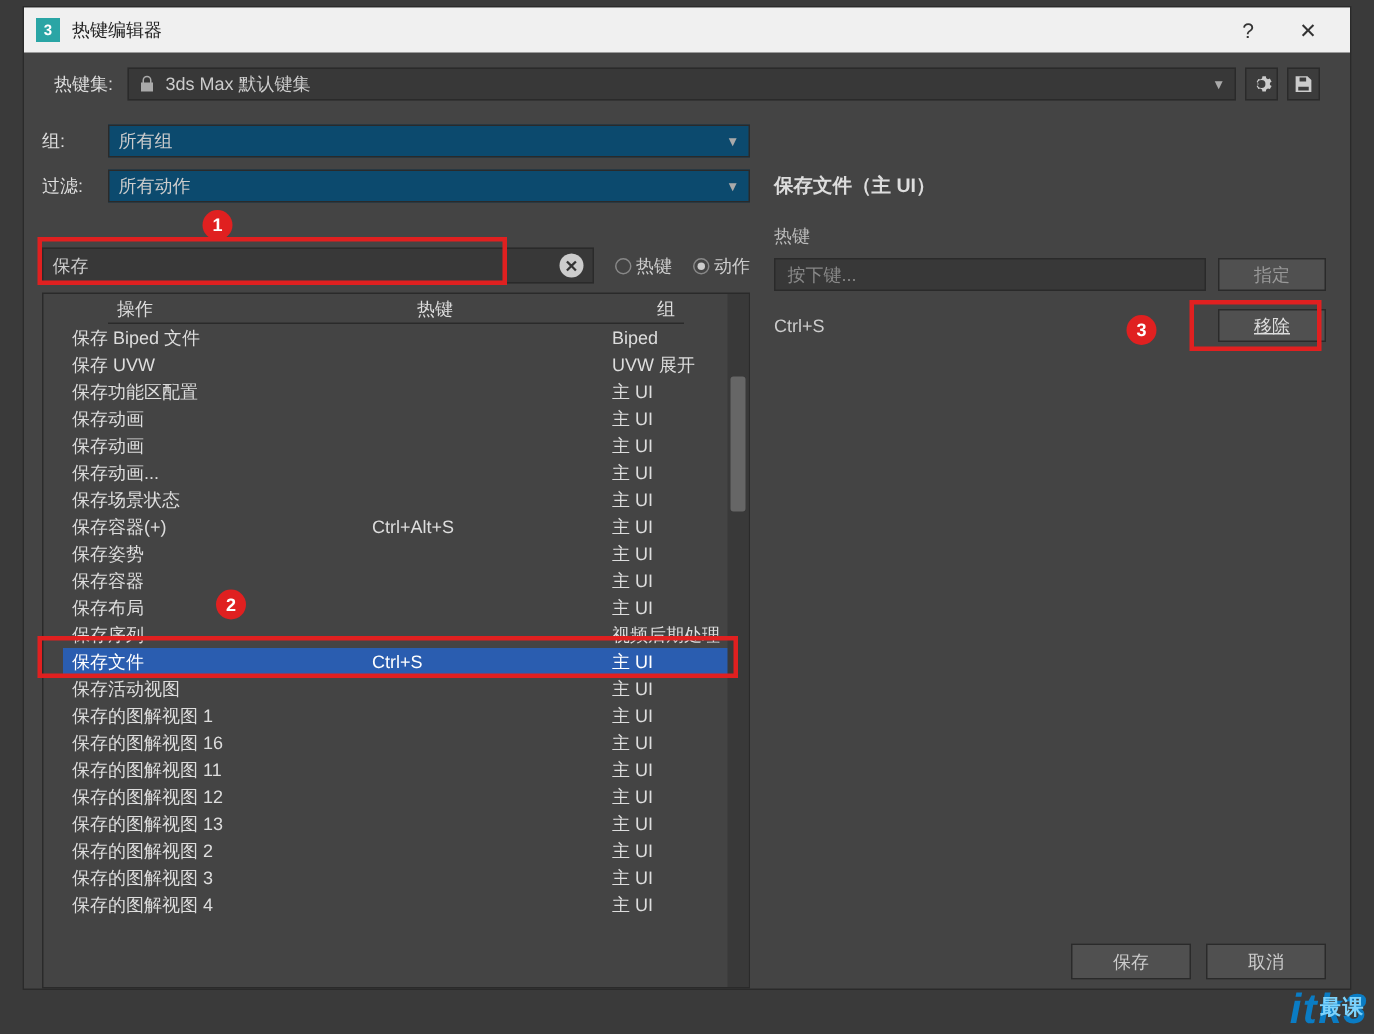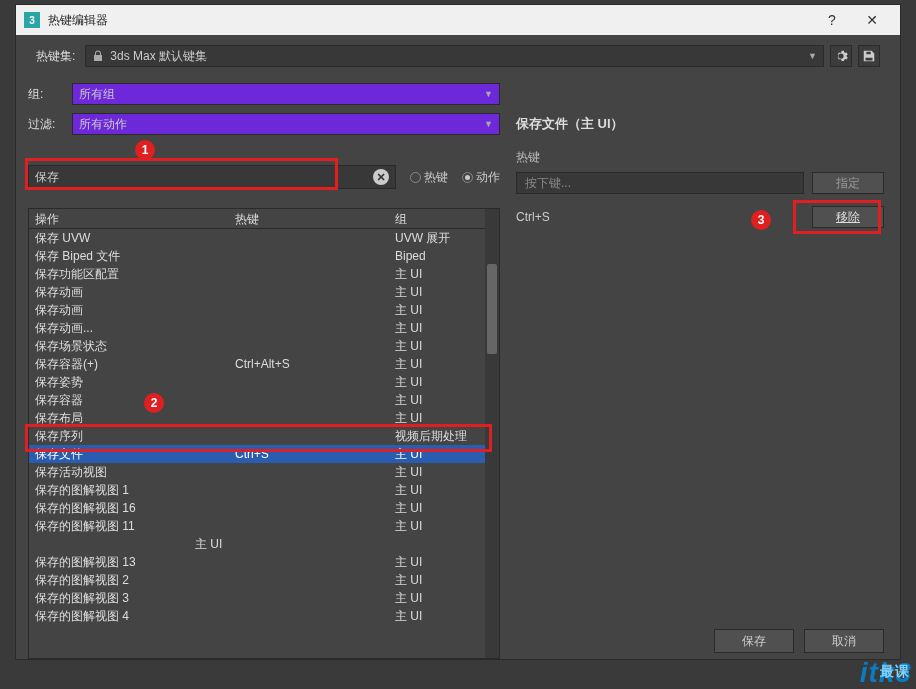--- a/index.html
+++ b/index.html
@@ -81,21 +81,21 @@
   }
   .left-pane { width: 472px; display:flex; flex-direction:column; }
   .right-pane { flex: 1; display:flex; flex-direction:column; padding-top: 32px;}
   .form-row {
     display: flex; align-items: center;
     margin: 4px 0;
     gap: 6px;
   }
   .combo {
     flex: 1; height: 22px;
-    background: #6d28d9; border: 1px solid #2a2a2a;
+    background: #0c4a6e; border: 1px solid #2a2a2a;
     color: #ccc; display: flex; align-items: center;
     padding: 0 6px;
   }
   .search-box {
     flex: 1; height: 24px;
     background: #383838; border: 1px solid #2a2a2a;
     color: #ccc; display: flex; align-items: center;
     padding: 0 6px;
     position: relative;
   }
@@ -113,26 +113,27 @@
   .radio-dot {
     width: 11px; height: 11px; border-radius:50%;
     border: 1px solid #888; display:inline-block;
     position:relative;
   }
   .radio-dot.sel::after{
     content:''; position:absolute; left:2px;top:2px;
     width:5px;height:5px;border-radius:50%;background:#ccc;
   }
   .table-wrap {
-    margin-top: 15px;
+    margin-top: 2px;
     border: 1px solid #2a2a2a;
     flex: 1;
     display:flex; flex-direction:column;
     overflow:hidden;
     position:relative;
+    align-items:center;
   }
   .thead {
     display:flex; background:#444; height:20px;
     border-bottom:1px solid #2a2a2a;
     font-size:12px; color:#ddd;
   }
   .col-action{width:200px; padding:2px 6px;}
   .col-hotkey{width:160px; padding:2px 6px;}
   .col-group{flex:1; padding:2px 6px;}
   .tbody{flex:1; overflow-y:hidden; position:relative;}
@@ -267,28 +268,28 @@
       </div>
 
       <div class="table-wrap">
         <div class="thead">
           <div class="col-action">操作</div>
           <div class="col-hotkey">热键</div>
           <div class="col-group">组</div>
         </div>
         <div class="tbody" id="tbody">
             <div class="row">
+              <div class="col-action">保存 Biped 文件</div>
+              <div class="col-hotkey"></div>
+              <div class="col-group">Biped</div>
+            </div>
+            <div class="row">
               <div class="col-action">保存 UVW</div>
               <div class="col-hotkey"></div>
               <div class="col-group">UVW 展开</div>
-            </div>
-            <div class="row">
-              <div class="col-action">保存 Biped 文件</div>
-              <div class="col-hotkey"></div>
-              <div class="col-group">Biped</div>
             </div>
             <div class="row">
               <div class="col-action">保存功能区配置</div>
               <div class="col-hotkey"></div>
               <div class="col-group">主 UI</div>
             </div>
             <div class="row">
               <div class="col-action">保存动画</div>
               <div class="col-hotkey"></div>
               <div class="col-group">主 UI</div>
@@ -352,20 +353,21 @@
               <div class="col-action">保存的图解视图 16</div>
               <div class="col-hotkey"></div>
               <div class="col-group">主 UI</div>
             </div>
             <div class="row">
               <div class="col-action">保存的图解视图 11</div>
               <div class="col-hotkey"></div>
               <div class="col-group">主 UI</div>
             </div>
             <div class="row">
+              <div class="col-action">保存的图解视图 12</div>
               <div class="col-hotkey"></div>
               <div class="col-group">主 UI</div>
             </div>
             <div class="row">
               <div class="col-action">保存的图解视图 13</div>
               <div class="col-hotkey"></div>
               <div class="col-group">主 UI</div>
             </div>
             <div class="row">
               <div class="col-action">保存的图解视图 2</div>

